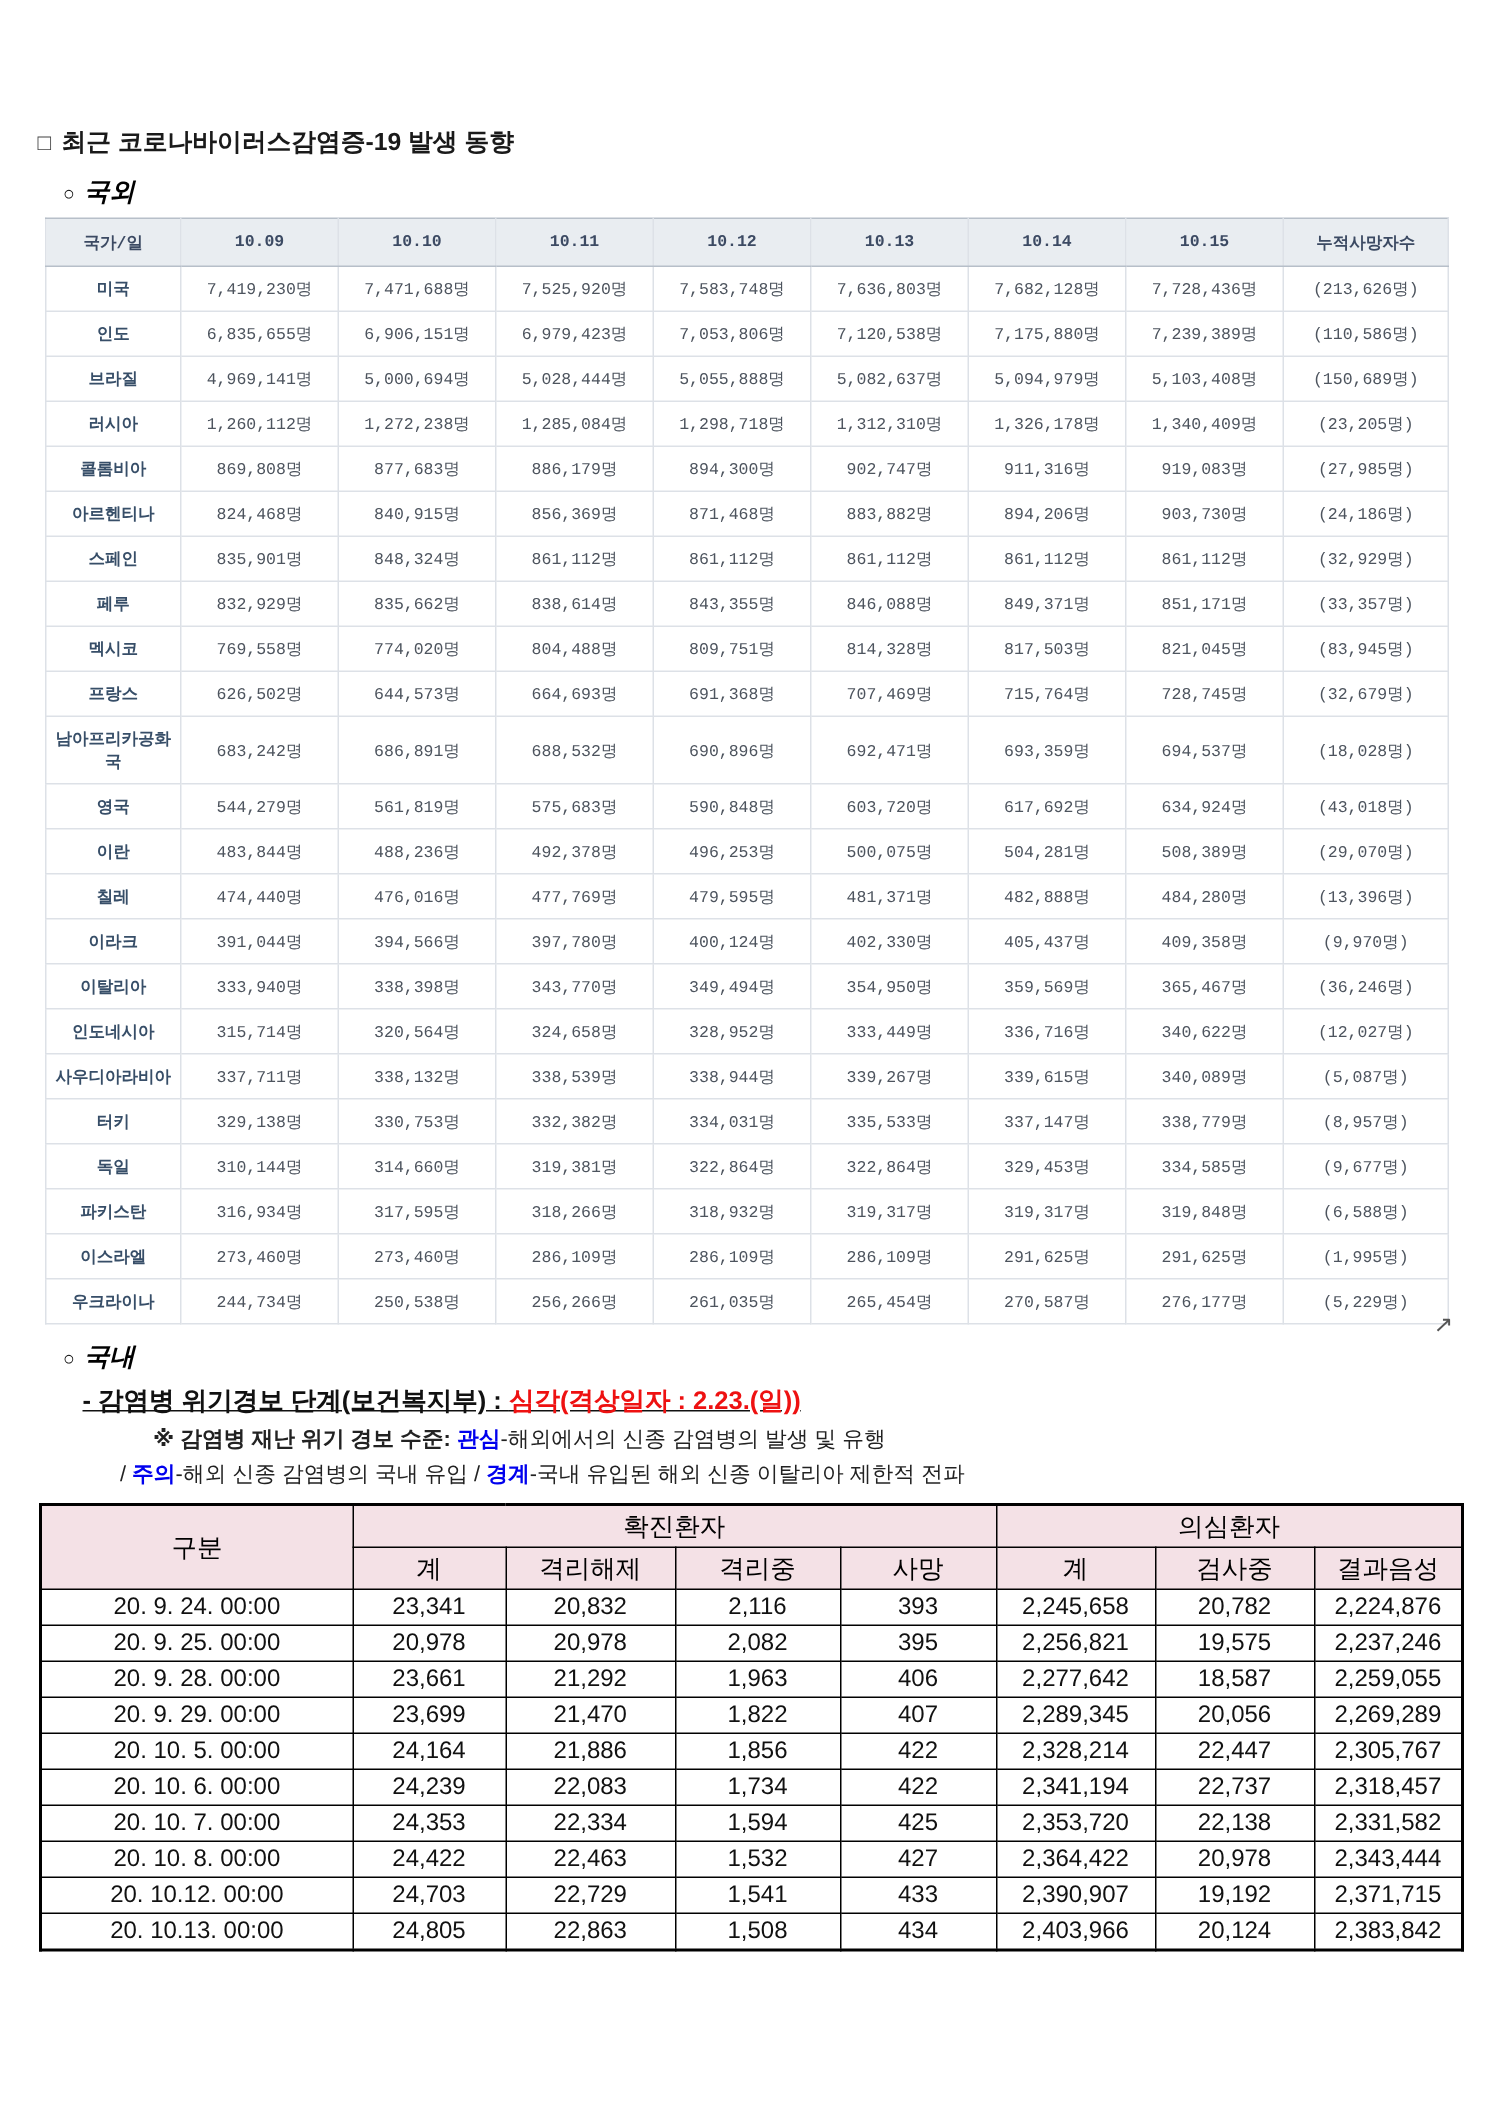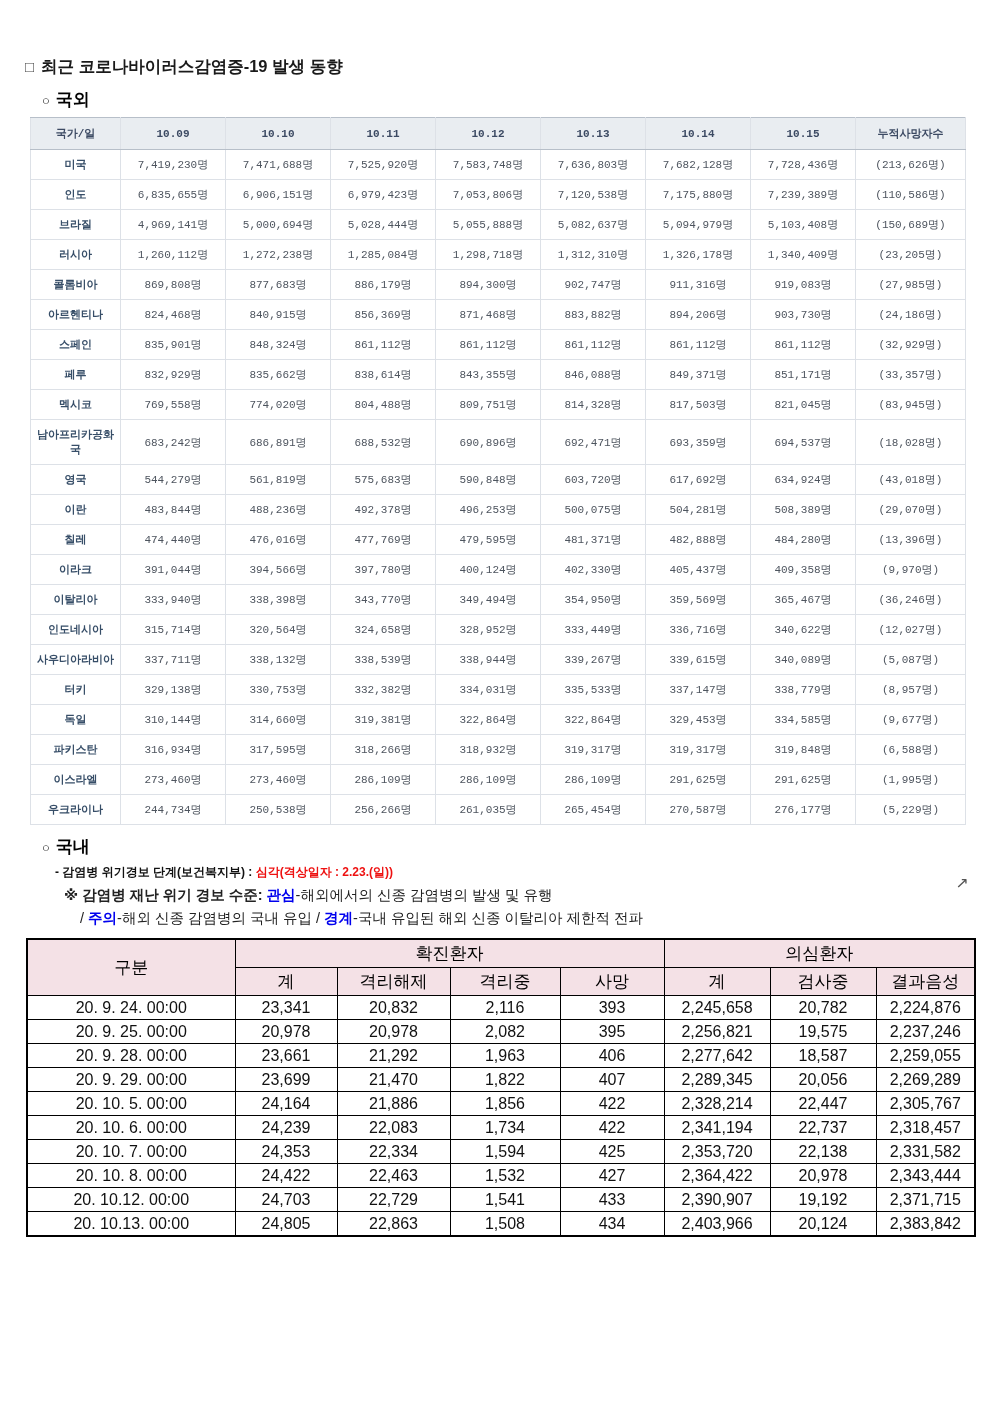--- a/index.html
+++ b/index.html
@@ -5,24 +5,24 @@
   html,body { margin:0; padding:0; }
   body {
     width:992px; height:1403px; background:#ffffff; overflow:hidden; position:relative;
     font-family:"Liberation Sans","DejaVu Sans",sans-serif; color:#222;
   }
   .doc-title {
     margin-top:34px; text-align:center; font-size:28px; font-weight:800;
     letter-spacing:-1px; color:#000;
   }
   .section-head {
-    margin:56px 0 0 25px; font-size:16.5px; font-weight:bold; color:#1a1a1a;
+    margin:84px 0 0 25px; font-size:16.5px; font-weight:bold; color:#1a1a1a;
   }
   .section-head .chk { font-size:15px; margin-right:7px; color:#444; font-weight:normal; }
-  .sub-head { margin:10px 0 0 42px; font-size:17px; font-weight:bold; color:#000; }
+  .sub-head { margin:10px 0 0 42px; font-size:17px; font-weight:bold; color:#000;font-style:italic; }
   .sub-head .bullet { font-size:13px; margin-right:6px; font-weight:bold; }
 
   
   table.overseas {
     margin:6px 0 0 30px; width:935px; border-collapse:collapse; table-layout:fixed;
     font-size:11px;
     font-family:Liberation Mono, monospace;
   }
   table.overseas th {
     background:var(--ov-head-bg); color:var(--ov-head-text); font-weight:bold;
@@ -34,23 +34,23 @@
     color:var(--ov-value-text); background:#fff;
   }
   table.overseas td.country { color:var(--ov-country-text); font-weight:bold; }
 
   .corner-arrow {
     position:absolute; left:956px; top:874px; font-size:15px; color:#555;
     transform:scaleX(1.05);
   }
 
   
-  .alert-line { margin:6px 0 0 55px; font-size:12px; font-weight:bold; color:#111; }
+  .alert-line { margin:6px 0 0 55px; font-size:17px; font-weight:bold; color:#111;text-decoration:underline; }
   .alert-line .red { color:var(--red); }
-  .note-line  { margin:5px 0 0 64px; font-size:14.5px; color:#222; }
+  .note-line  { margin:5px 0 0 102px; font-size:14.5px; color:#222; }
   .note-line .lead { font-weight:bold; }
   .note-line.indent { margin-left:80px; margin-top:4px; }
   .term-blue { color:var(--blue); font-weight:bold; }
   .term-red  { color:var(--red); font-weight:bold; }
 
   
   table.domestic {
     margin:10px 0 0 26px; width:948px; border-collapse:collapse; table-layout:fixed;
     font-size:16px; border:2px solid #000;
   }
@@ -194,20 +194,31 @@
         <tr>
           <td class="country">멕시코</td>
           <td>769,558명</td>
           <td>774,020명</td>
           <td>804,488명</td>
           <td>809,751명</td>
           <td>814,328명</td>
           <td>817,503명</td>
           <td>821,045명</td>
           <td>(83,945명)</td>
+        </tr>
+        <tr>
+          <td class="country">프랑스</td>
+          <td>626,502명</td>
+          <td>644,573명</td>
+          <td>664,693명</td>
+          <td>691,368명</td>
+          <td>707,469명</td>
+          <td>715,764명</td>
+          <td>728,745명</td>
+          <td>(32,679명)</td>
         </tr>
         <tr>
           <td class="country">남아프리카공화국</td>
           <td>683,242명</td>
           <td>686,891명</td>
           <td>688,532명</td>
           <td>690,896명</td>
           <td>692,471명</td>
           <td>693,359명</td>
           <td>694,537명</td>

